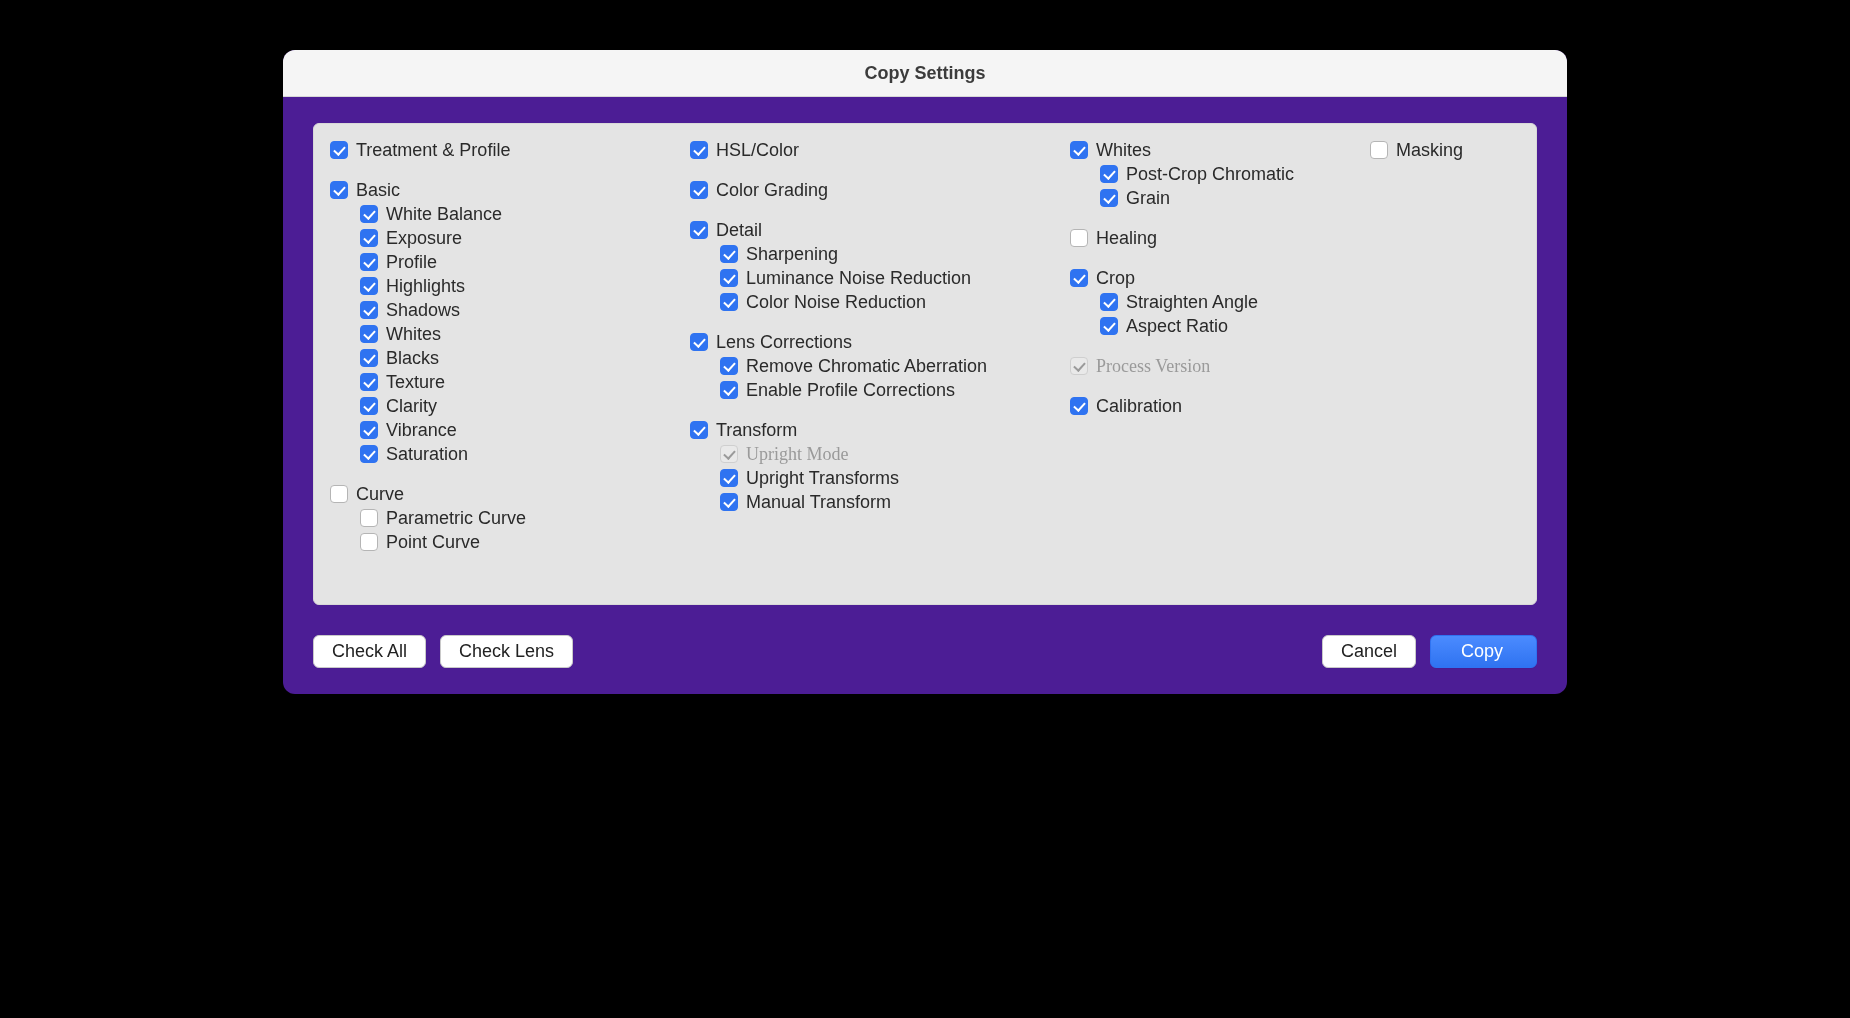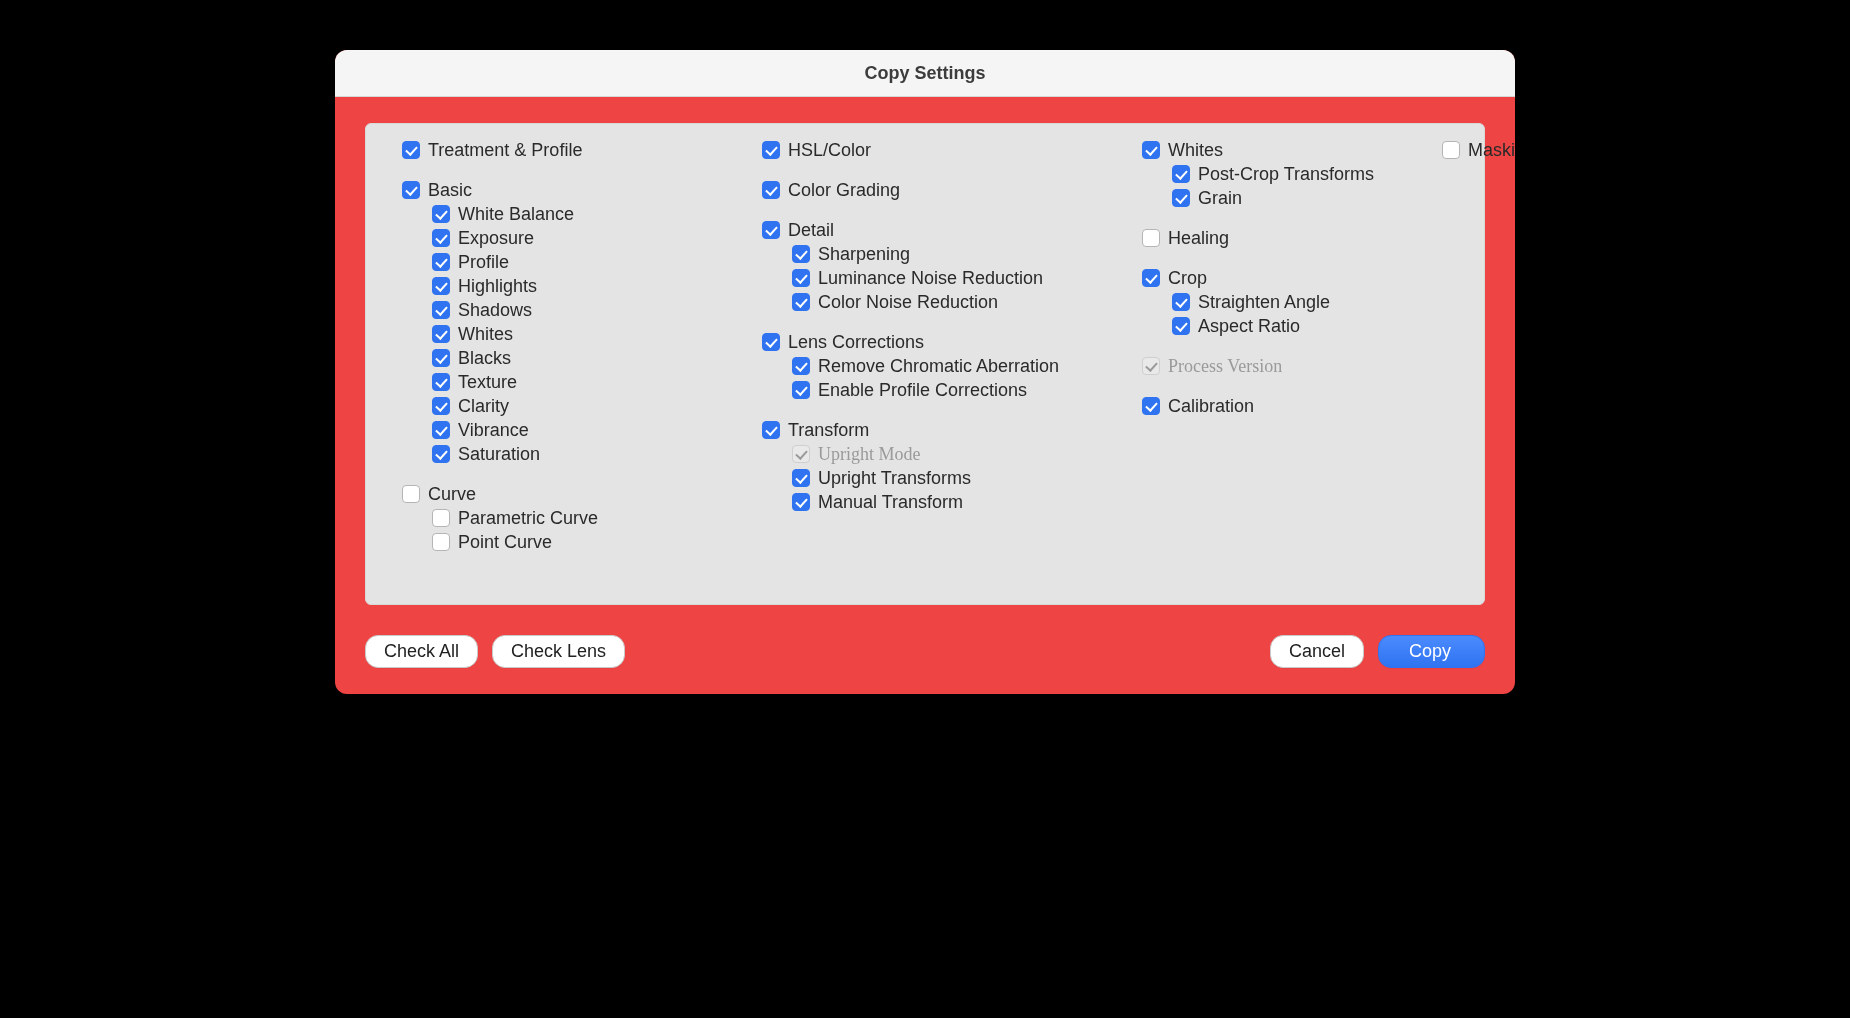--- a/index.html
+++ b/index.html
@@ -8,23 +8,23 @@
     font-family:-apple-system,BlinkMacSystemFont,"Segoe UI","Helvetica Neue",Arial,sans-serif;
     font-size:18px;
     color:#2a2a2a;
     display:flex;
     align-items:flex-start;
     justify-content:center;
     min-width:1480px;
     min-height:1012px;
   }
   .window{
-    width:1180px;
+    width:1284px;
     margin-top:50px;
-    background:#ef4444;
+    background:#4c1d95;
     border-radius:12px;
     box-shadow:0 25px 60px rgba(0,0,0,.5),0 0 0 1px rgba(0,0,0,.05);
     overflow:hidden;
   }
   .titlebar{
     height:46px;
     background:#f5f5f5;
     border-bottom:1px solid #d7d7d7;
     display:flex;
     align-items:center;
@@ -33,21 +33,21 @@
     font-size:18px;
     color:#3c3c3c;
   }
   .content{
     padding:26px 30px 26px 30px;
   }
   .options-panel{
     background:#e4e4e4;
     border:1px solid #d8d8d8;
     border-radius:6px;
-    padding:14px 28px 22px 36px;
+    padding:14px 28px 22px 16px;
     min-height:444px;
   }
   .cols{
     display:flex;
     gap:0;
   }
   .col{
     flex:0 0 auto;
   }
   .col1{width:360px;}
@@ -108,21 +108,21 @@
     justify-content:space-between;
     margin-top:30px;
   }
   .footer-left,.footer-right{
     display:flex;gap:14px;
   }
   button.mac{
     font:inherit;
     font-size:18px;
     padding:5px 18px;
-    border-radius:13px;
+    border-radius:6px;
     border:1px solid #c9c9c9;
     background:#fff;
     color:#222;
     cursor:default;
     box-shadow:0 1px 0 rgba(0,0,0,.03);
   }
   button.mac.primary{
     background:linear-gradient(#4b8bff,#2f73f1);
     border-color:#2f73f1;
     color:#fff;
@@ -279,21 +279,21 @@
         </div>
 
         <div class="col col3">
           <div class="group">
             <div class="row">
                 <span class="chk checked"></span>
                 <span class="lbl">Whites</span>
               </div>
             <div class="row indent">
                 <span class="chk checked"></span>
-                <span class="lbl">Post-Crop Transforms</span>
+                <span class="lbl">Post-Crop Chromatic</span>
               </div>
             <div class="row indent">
                 <span class="chk checked"></span>
                 <span class="lbl">Grain</span>
               </div>
           </div>
           <div class="group">
             <div class="row">
                 <span class="chk"></span>
                 <span class="lbl">Healing</span>

